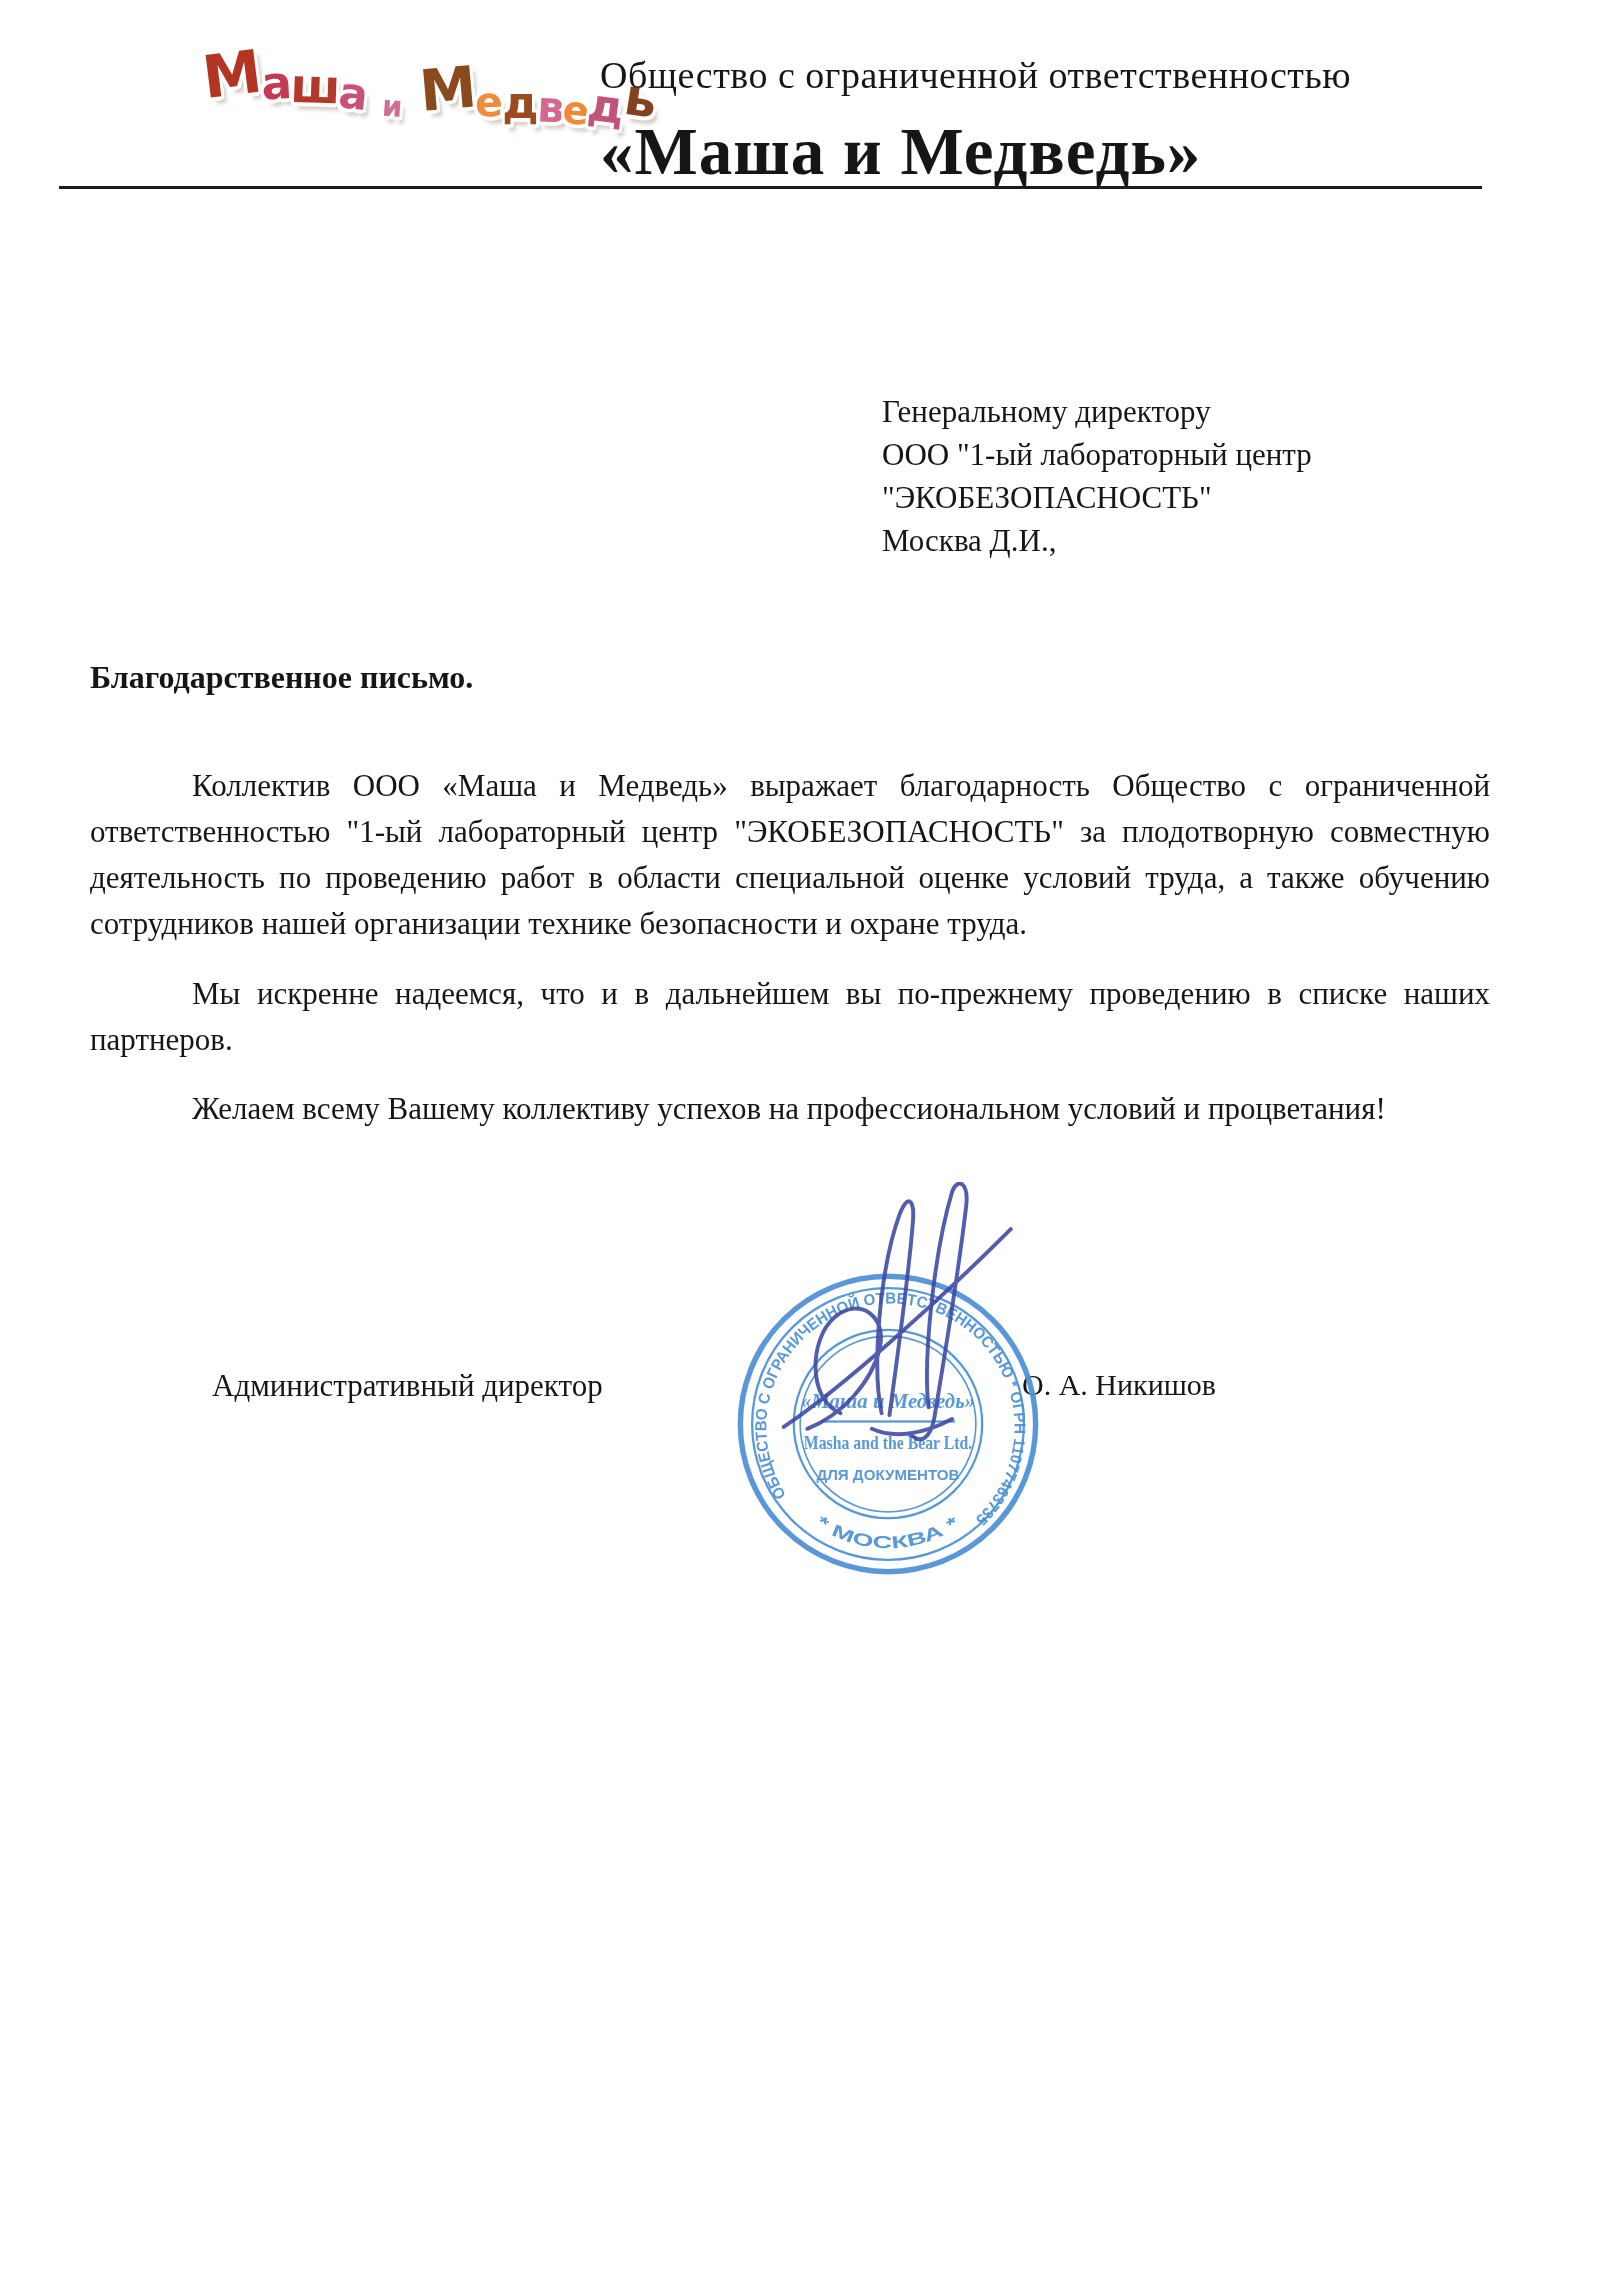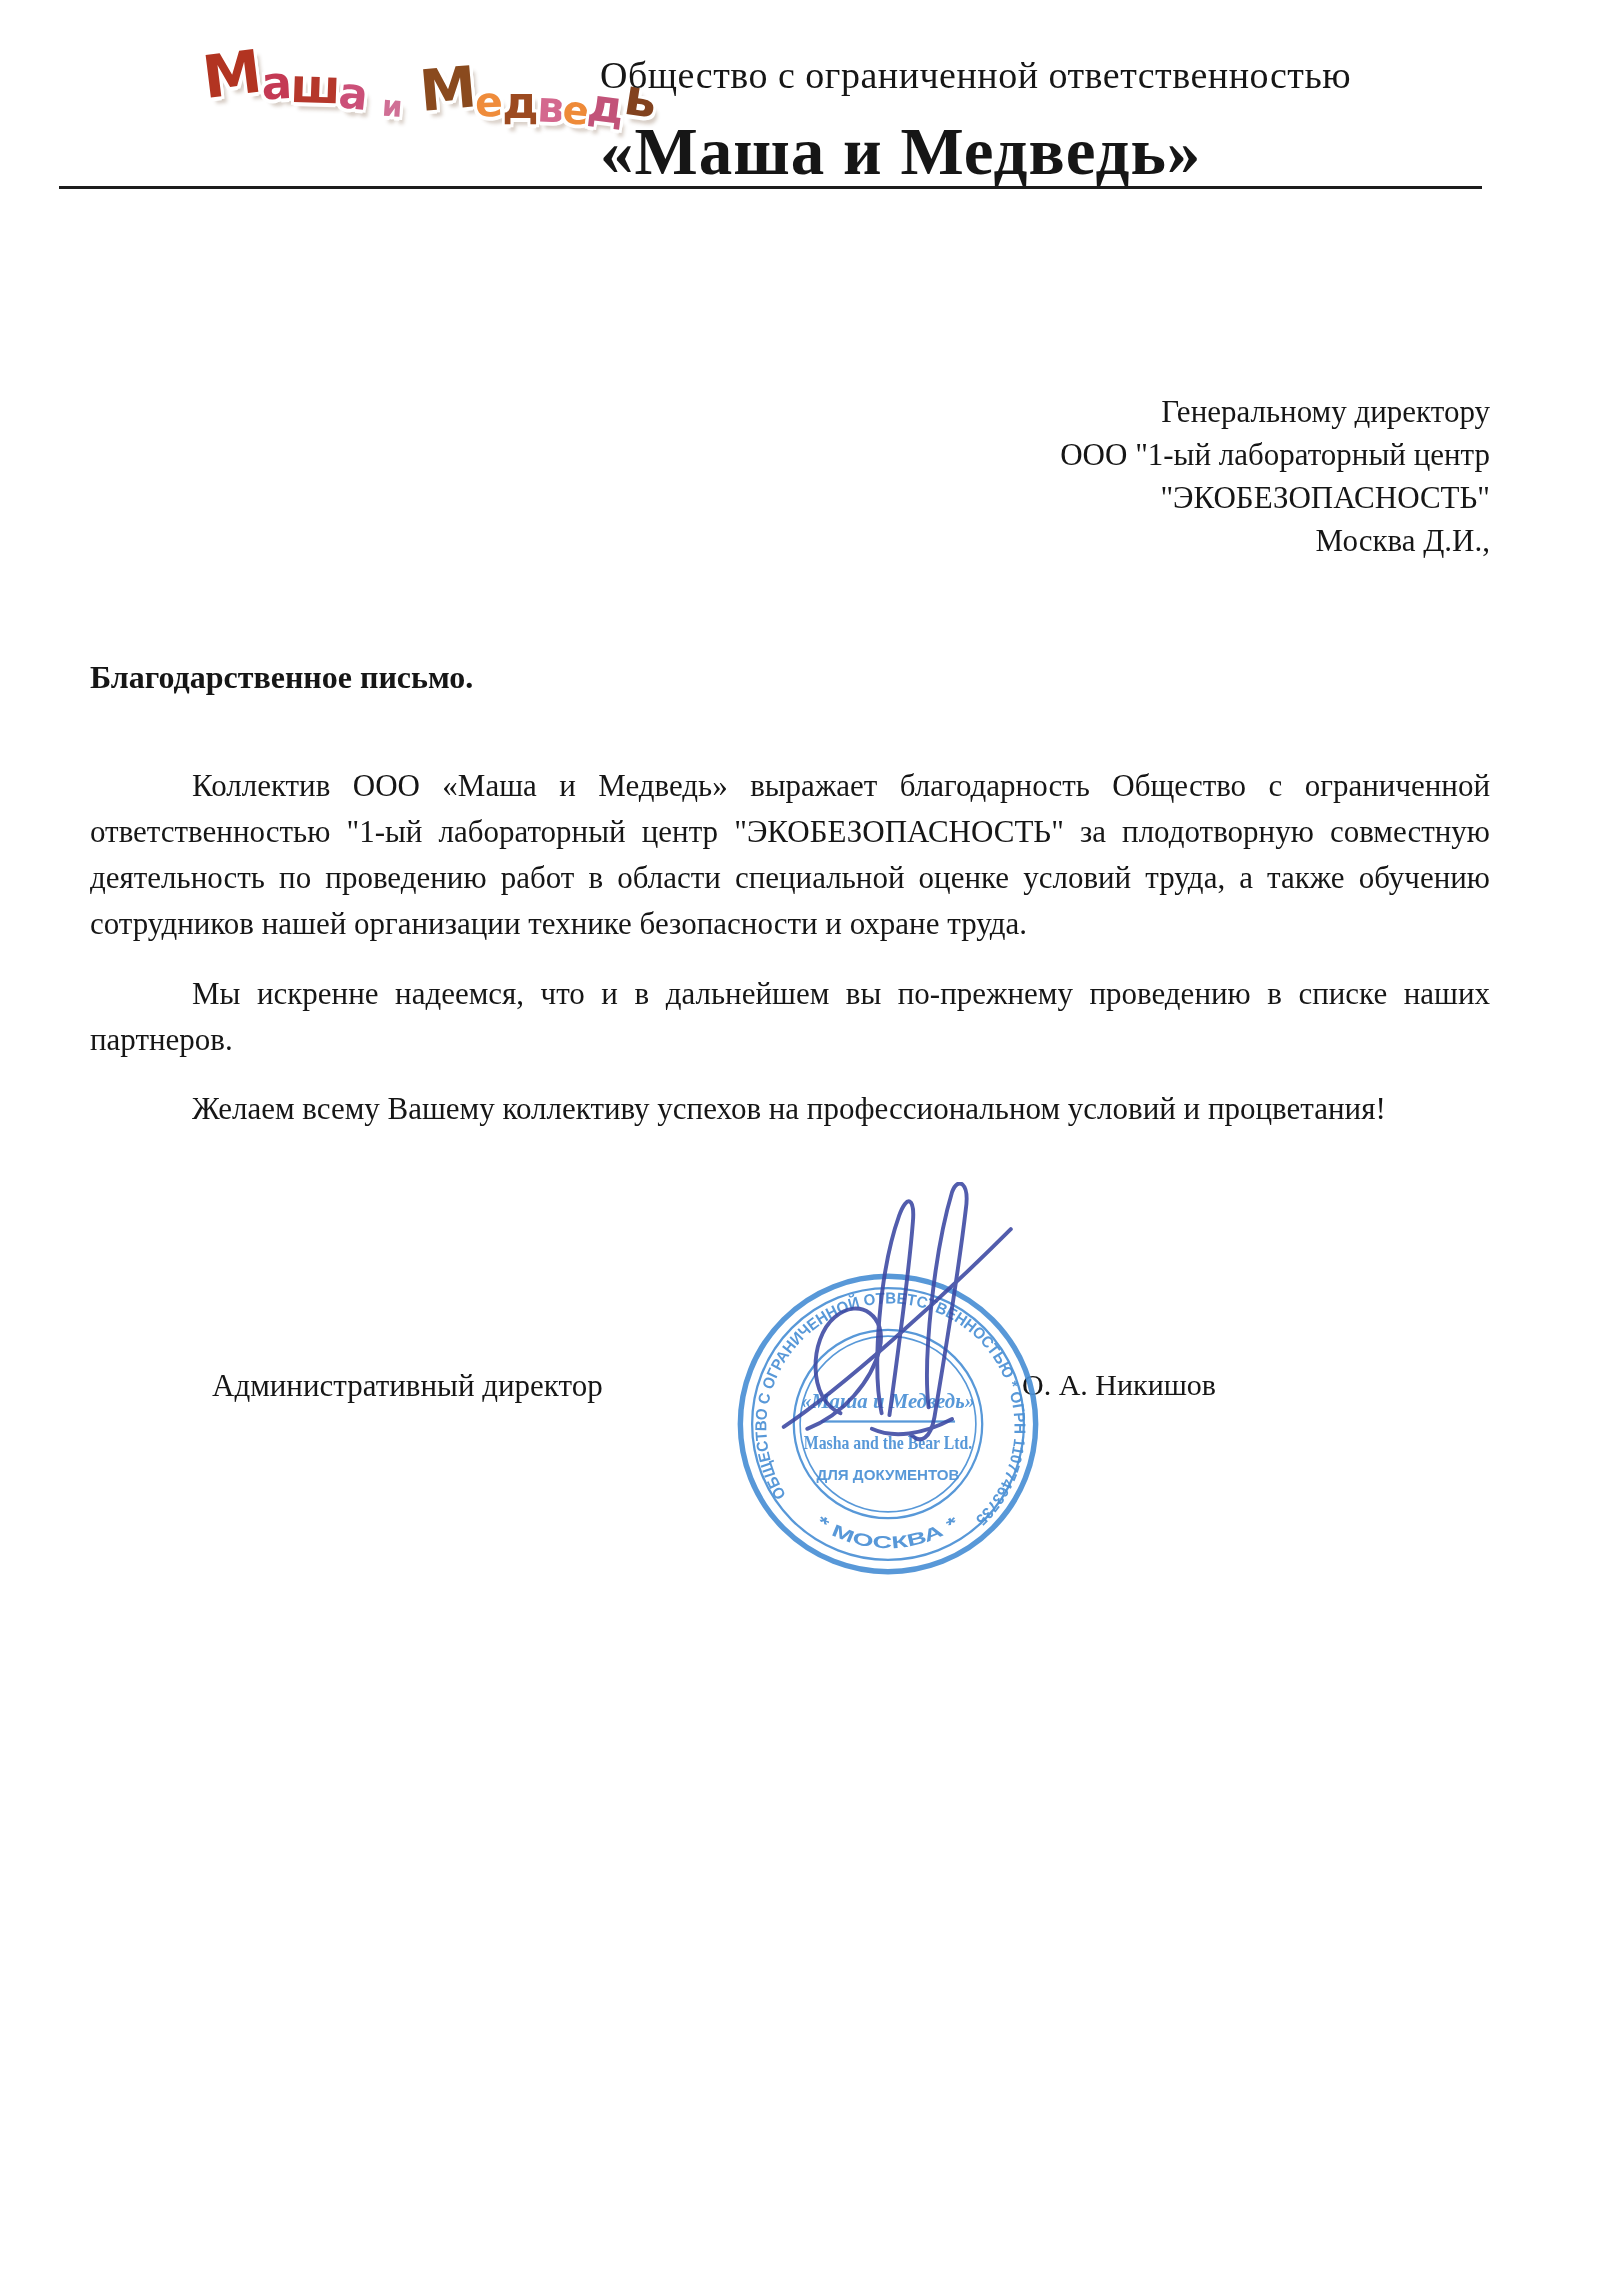--- a/index.html
+++ b/index.html
@@ -35,21 +35,21 @@
     position:absolute;left:59px;top:186px;width:1423px;height:2.9px;
     background:#1c1c1c;
   }
   .contact{
     position:absolute;left:92px;top:199px;
     font-size:25.5px;line-height:29px;
   }
   
   .recipient{
     position:absolute;left:882px;top:390px;width:608px;
-    font-size:31px;line-height:43px;text-align:right;
+    font-size:31px;line-height:43px;text-align:left;
   }
   .title{
     position:absolute;left:90px;top:659px;width:1400px;
     text-align:left;font-size:32px;font-weight:bold;
   }
   .body-text{
     position:absolute;left:90px;top:763px;width:1400px;
     font-size:31px;line-height:46px;text-align:justify;
   }
   .body-text p{margin:0 0 23.5px 0;text-indent:102px;}

